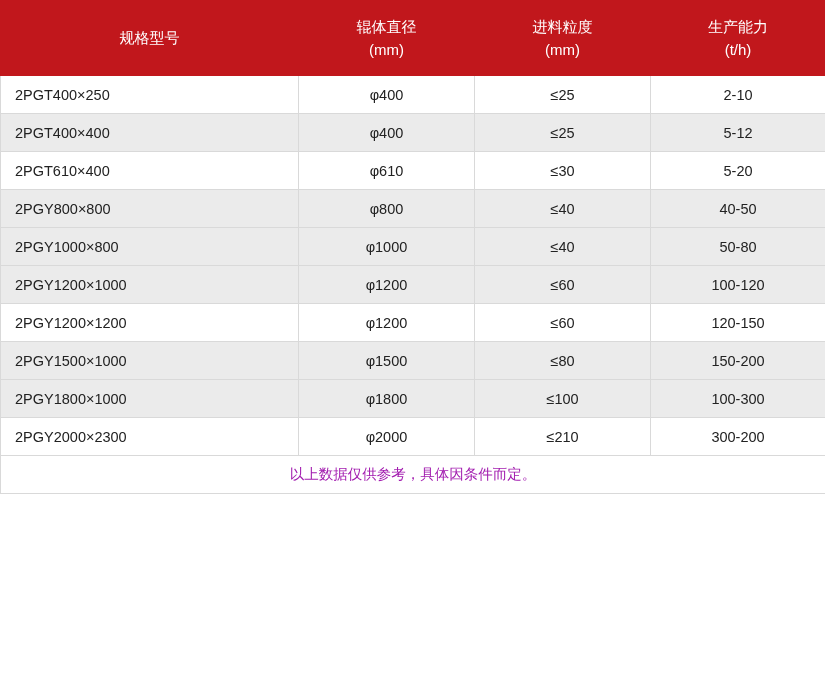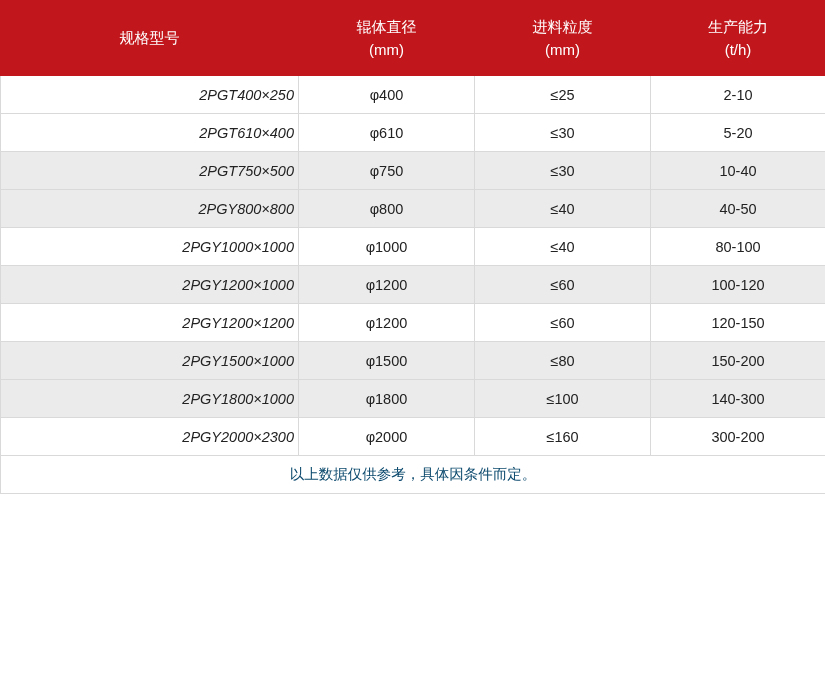--- a/index.html
+++ b/index.html
@@ -38,35 +38,34 @@
     line-height: 1.55;
   }
   .spec-table thead th .unit {
     display: block;
   }
   .col-model { width: 298px; }
   .col-dia   { width: 176px; }
   .col-feed  { width: 176px; }
   .col-cap   { width: 175px; }
   td.model-cell {
-    text-align: right;
-    padding-left: 24px;
-    font-style: italic;
+    text-align: left;
+    padding-left: 14px;
   }
   tbody tr.odd td {
     background: #ffffff;
   }
   tbody tr.even td {
     background: #ebebeb;
   }
   tfoot td {
     background: #ffffff;
     height: 46px;
     font-size: 14.5px;
-    color: #0c4a6e;
+    color: #a21caf;
     text-align: center;
   }
 </style>
 </head>
 <body>
 
 <table class="spec-table">
   <thead>
     <tr>
       <th class="col-model">
@@ -87,43 +86,43 @@
       </th>
     </tr>
   </thead>
   <tbody id="table-body">
       <tr class="odd">
         <td class="model-cell">2PGT400×250</td>
         <td>φ400</td>
         <td>≤25</td>
         <td>2-10</td>
       </tr>
+      <tr class="even">
+        <td class="model-cell">2PGT400×400</td>
+        <td>φ400</td>
+        <td>≤25</td>
+        <td>5-12</td>
+      </tr>
       <tr class="odd">
         <td class="model-cell">2PGT610×400</td>
         <td>φ610</td>
         <td>≤30</td>
         <td>5-20</td>
       </tr>
       <tr class="even">
-        <td class="model-cell">2PGT750×500</td>
-        <td>φ750</td>
-        <td>≤30</td>
-        <td>10-40</td>
-      </tr>
-      <tr class="even">
         <td class="model-cell">2PGY800×800</td>
         <td>φ800</td>
         <td>≤40</td>
         <td>40-50</td>
       </tr>
-      <tr class="odd">
-        <td class="model-cell">2PGY1000×1000</td>
+      <tr class="even">
+        <td class="model-cell">2PGY1000×800</td>
         <td>φ1000</td>
         <td>≤40</td>
-        <td>80-100</td>
+        <td>50-80</td>
       </tr>
       <tr class="even">
         <td class="model-cell">2PGY1200×1000</td>
         <td>φ1200</td>
         <td>≤60</td>
         <td>100-120</td>
       </tr>
       <tr class="odd">
         <td class="model-cell">2PGY1200×1200</td>
         <td>φ1200</td>
@@ -133,26 +132,26 @@
       <tr class="even">
         <td class="model-cell">2PGY1500×1000</td>
         <td>φ1500</td>
         <td>≤80</td>
         <td>150-200</td>
       </tr>
       <tr class="even">
         <td class="model-cell">2PGY1800×1000</td>
         <td>φ1800</td>
         <td>≤100</td>
-        <td>140-300</td>
+        <td>100-300</td>
       </tr>
       <tr class="odd">
         <td class="model-cell">2PGY2000×2300</td>
         <td>φ2000</td>
-        <td>≤160</td>
+        <td>≤210</td>
         <td>300-200</td>
       </tr>
     </tbody>
   <tfoot>
     <tr>
       <td colspan="4">以上数据仅供参考，具体因条件而定。</td>
     </tr>
   </tfoot>
 </table>
 

